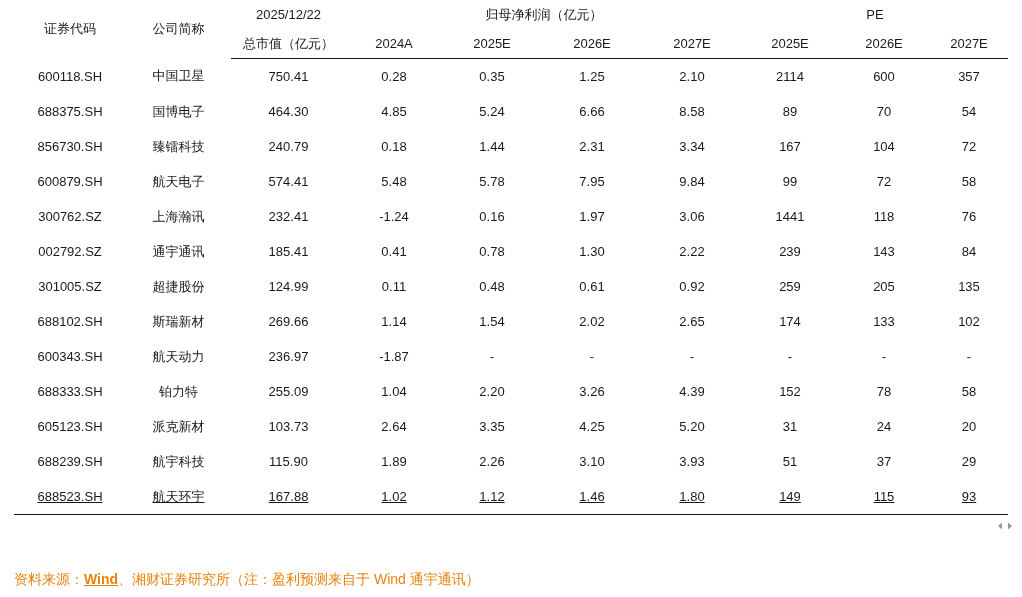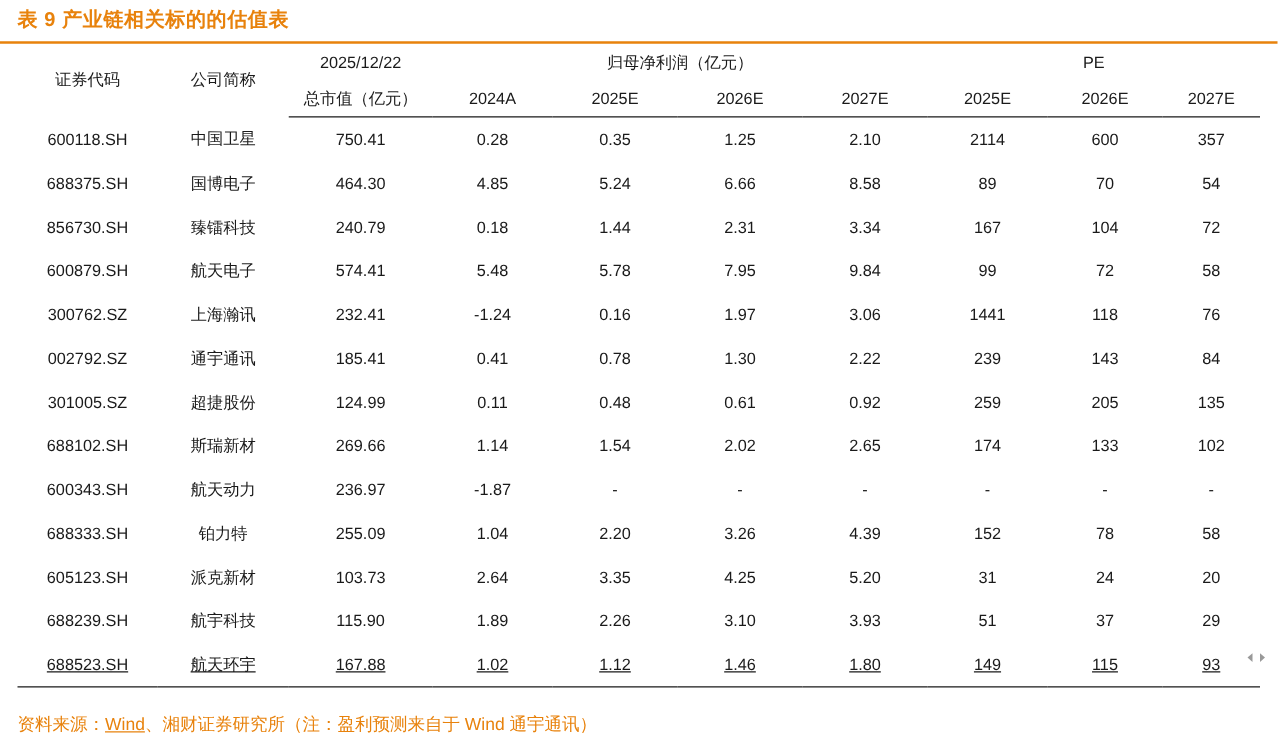--- a/index.html
+++ b/index.html
@@ -61,43 +61,41 @@
   .source {
     position: absolute;
     left: 14px;
     bottom: 8px;
     font-size: 14px;
     color: #e8820c;
     white-space: nowrap;
   }
   .source .wind-link {
     text-decoration: underline;
+    font-weight: bold;
   }
   .corner-icon {
     position: absolute;
     right: 8px;
     bottom: 62px;
     width: 18px;
     height: 18px;
     color: #888;
     font-size: 13px;
     display: flex;
     align-items: center;
     justify-content: center;
   }
   .tbl-wrap { padding: 0 14px; }
 </style>
 </head>
 <body>
 
 <div class="page">
 
-  <div class="title-bar">
-    <div class="title-text">表 9 产业链相关标的的估值表</div>
-  </div>
 
   <div class="tbl-wrap">
   <table class="valuation">
     <colgroup>
       <col style="width:112px">
       <col style="width:105px">
       <col style="width:115px">
       <col style="width:96px">
       <col style="width:100px">
       <col style="width:100px">

